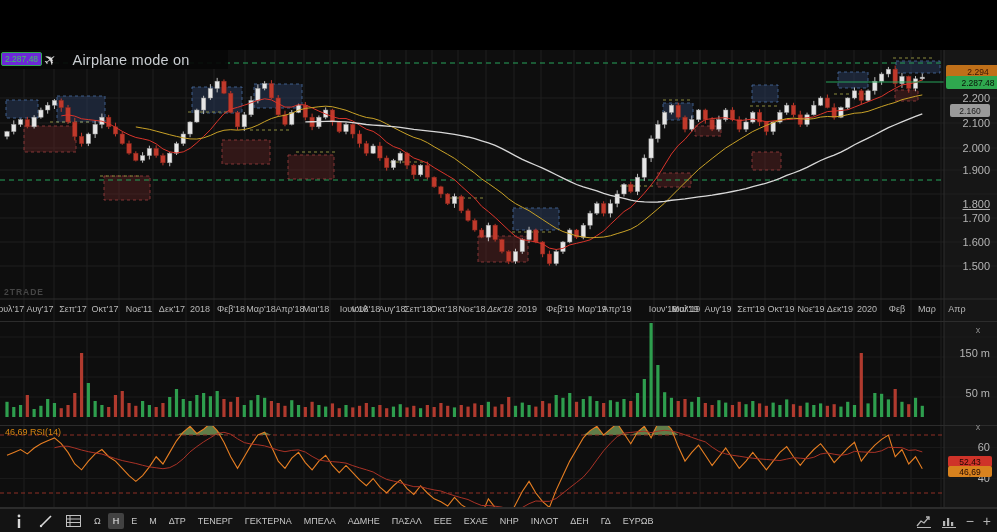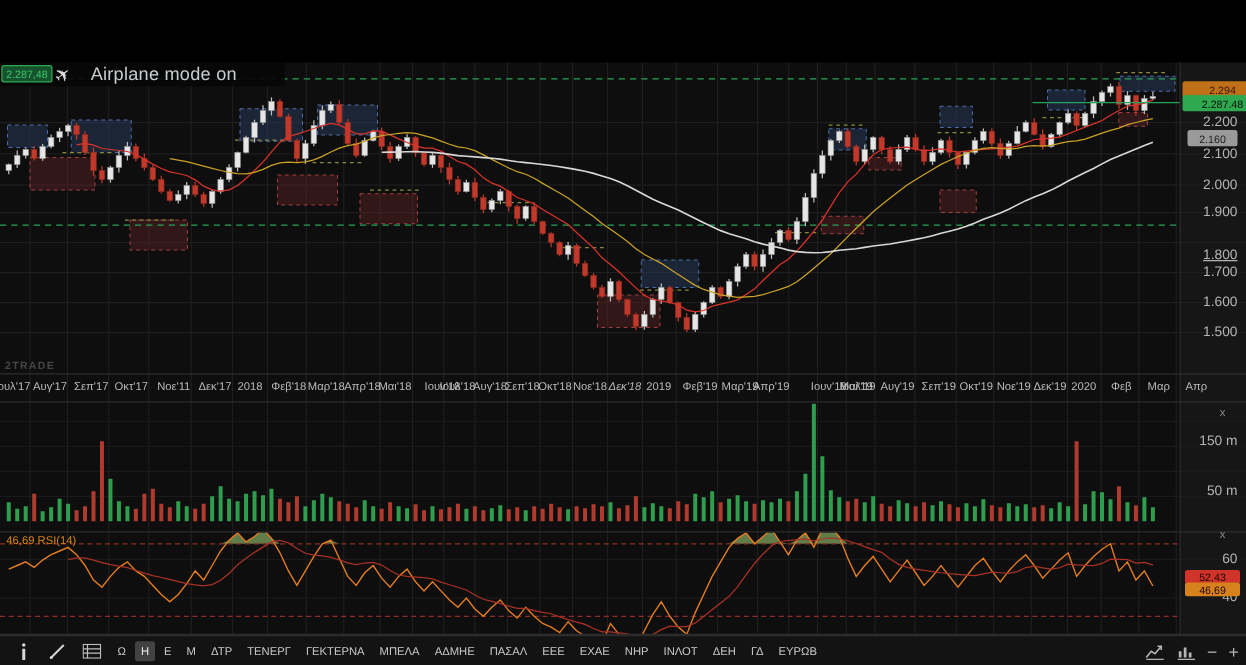--- a/index.html
+++ b/index.html
@@ -13,21 +13,21 @@
   .rsi-badge{position:absolute;left:948px;width:44px;height:11px;border-radius:2px;z-index:5;
          font-size:8.5px;display:flex;align-items:center;justify-content:center;color:#200602;}
   .close-x{position:absolute;left:972px;width:12px;height:12px;color:#8f8f8f;font-size:9px;
            display:flex;align-items:center;justify-content:center;z-index:5;cursor:pointer;}
   .notif-bar{position:absolute;left:0;top:0;width:997px;height:50px;background:#000;z-index:6;}
   .notif-band{position:absolute;left:0;top:50px;width:228px;height:19px;background:rgba(6,6,6,0.92);
               display:flex;align-items:center;z-index:6;}
   .notif-band .plane{display:inline-block;margin-left:44px;font-size:15px;color:#dcdcdc;transform:rotate(-38deg);}
   .notif-band .ntext{margin-left:16px;font-size:14.5px;color:#c9cdd1;letter-spacing:.2px;}
   .alert-badge{position:absolute;left:1px;top:52px;padding:1px 3px;border:1px solid #2fa84f;border-radius:2px;
-               background:#14532d;color:#3fc468;font-size:8.5px;z-index:7;}
+               background:#6d28d9;color:#3fc468;font-size:8.5px;z-index:7;}
   .watermark{position:absolute;left:4px;top:287px;font-size:8.5px;font-weight:bold;color:#454545;
              letter-spacing:1px;z-index:4;}
   .rsi-title{position:absolute;left:5px;top:427px;font-size:9px;color:#d58512;z-index:4;}
   .toolbar{position:absolute;left:0;top:508px;width:997px;height:24px;background:#131313;
            border-top:1px solid #2c2c2c;display:flex;align-items:center;z-index:6;}
   .tb-icon{width:16px;height:16px;margin-left:11px;display:flex;align-items:center;justify-content:center;cursor:pointer;}
   .tb-btns{display:flex;align-items:center;margin-left:8px;}
   .tb-btn{font-size:9px;color:#c8c8c8;padding:3px 5px;margin-right:2px;border-radius:2px;cursor:pointer;white-space:nowrap;}
   .tb-btn.active{background:#424242;color:#eee;}
   .tb-right{position:absolute;right:6px;top:0;height:24px;display:flex;align-items:center;gap:9px;}

